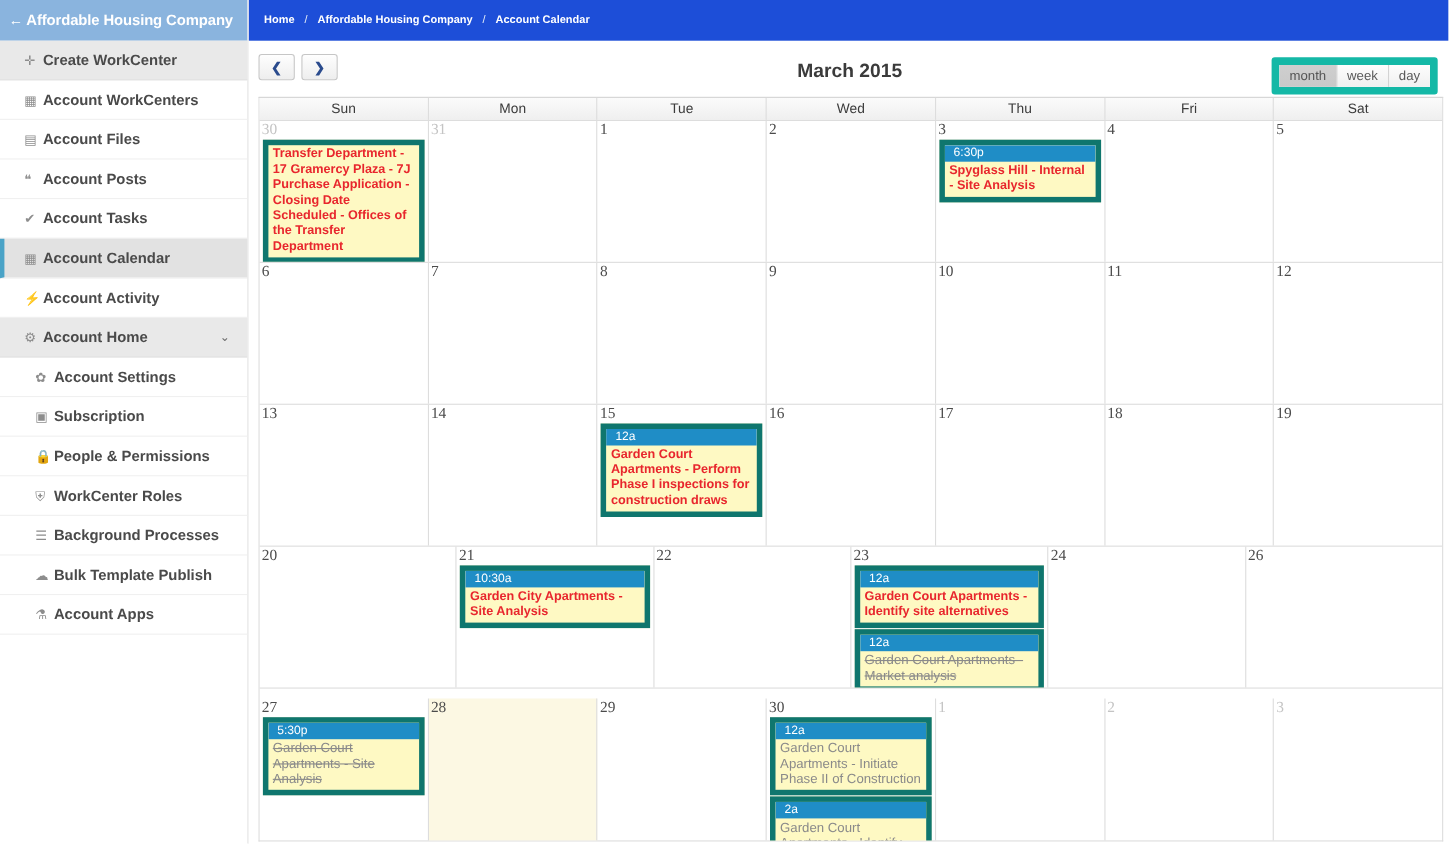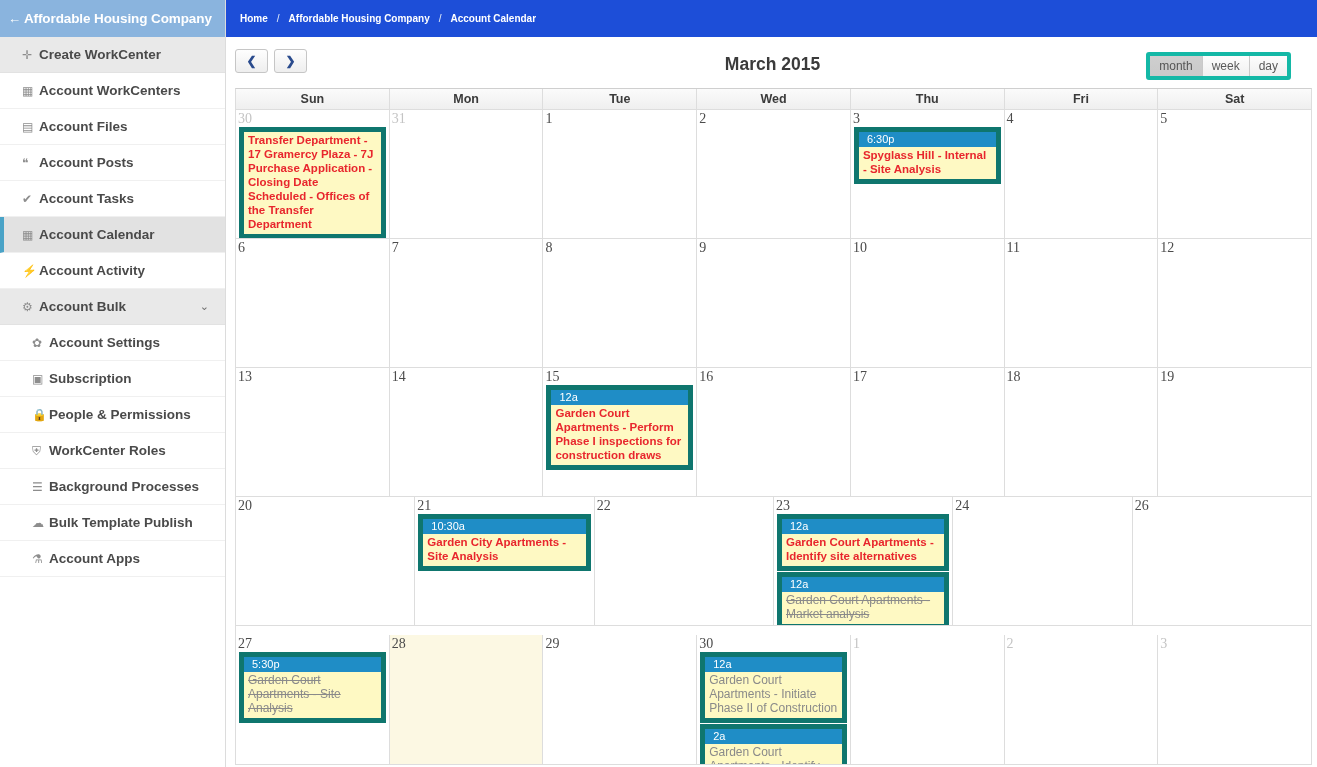--- a/index.html
+++ b/index.html
@@ -105,21 +105,21 @@
     text-align: center;
     font-weight: bold;
   }
   .cal-title {
     text-align: center;
     font-size: 17.5px;
     font-weight: bold;
     color: #3b3b3b;
     line-height: 30px;
   }
-  .viewbtns { position: absolute; right: 19px; top: 3px; display: flex; border:4px solid #14b8a6; border-radius: 3px; overflow:hidden; }
+  .viewbtns { position: absolute; right: 3px; top: 3px; display: flex; border:7px solid #14b8a6; border-radius: 3px; overflow:hidden; }
   .vbtn {
     height: 20px;
     padding: 0 9px;
     font-size: 12px;
     color: #595959;
     line-height: 20px;
     background: linear-gradient(#fdfdfd, #f0f0f0);
     border-right: 1px solid #c9c9c9;
   }
   .vbtn:last-child { border-right: none; }
@@ -129,21 +129,21 @@
   .cal {
     border: 1px solid #dddddd;
     border-top: 1px solid #cfcfcf;
     width: 1077px;
   }
   .dow-row { display: flex; background: linear-gradient(#fbfbfb,#efefef); border-bottom:1px solid #dddddd; }
   .dow {
     flex: 1 1 0;
     text-align: center;
     font-size: 12.5px;
-    font-weight: bold;
+    font-weight: normal;
     color: #3b3b3b;
     line-height: 20px;
     height: 20px;
     border-right: 1px solid #dddddd;
   }
   .dow:last-child { border-right: none; }
 
   .week { display: flex; border-bottom: 1px solid #dddddd; height: 129px; }
   .week:last-child { border-bottom: none; margin-top: 9px; }
   .day {
@@ -224,21 +224,21 @@
         <div class="sb-item active">
           <span class="ico">▦</span>
           <span>Account Calendar</span>
         </div>
         <div class="sb-item">
           <span class="ico">⚡</span>
           <span>Account Activity</span>
         </div>
         <div class="sb-item shaded">
           <span class="ico">⚙</span>
-          <span>Account Bulk</span>
+          <span>Account Home</span>
           <span class="chev">⌄</span>
         </div>
         <div class="sb-item level2">
           <span class="ico">✿</span>
           <span>Account Settings</span>
         </div>
         <div class="sb-item level2">
           <span class="ico">▣</span>
           <span>Subscription</span>
         </div>

